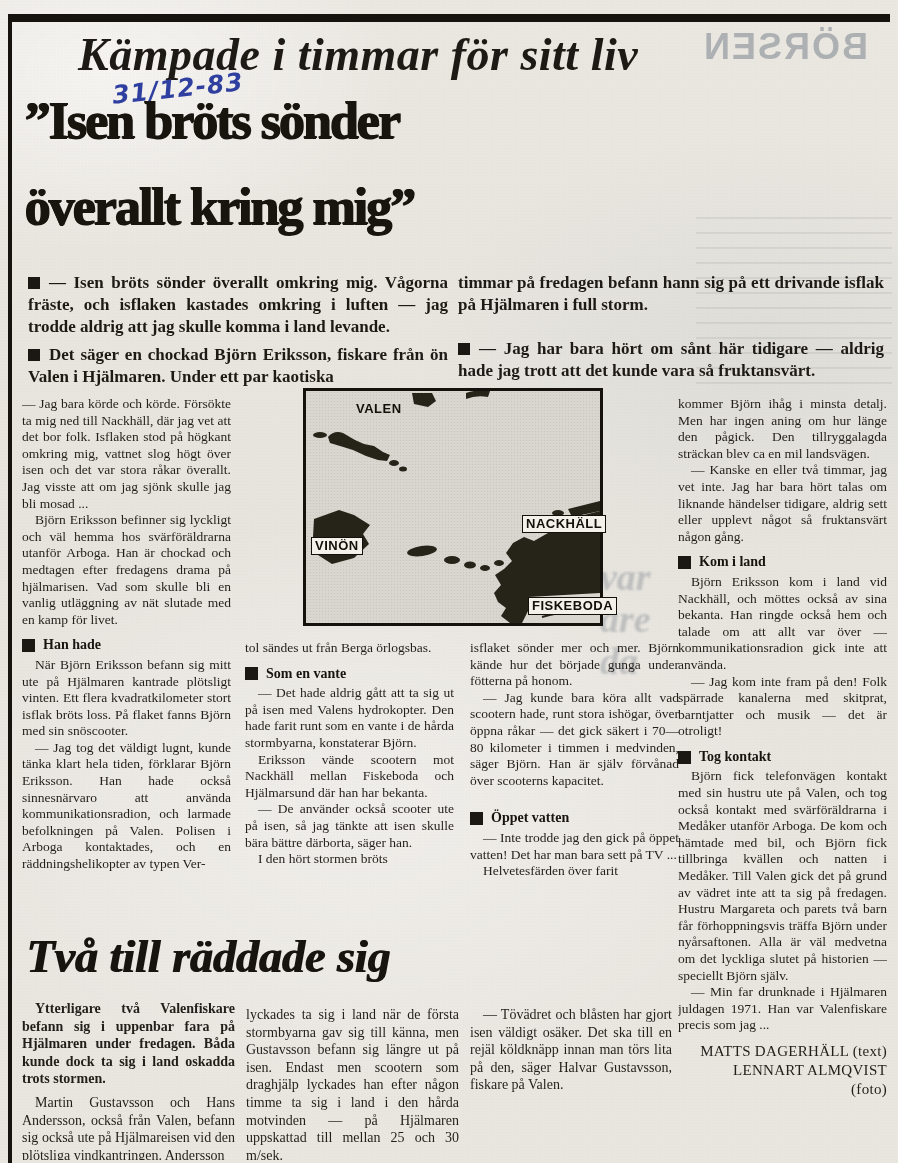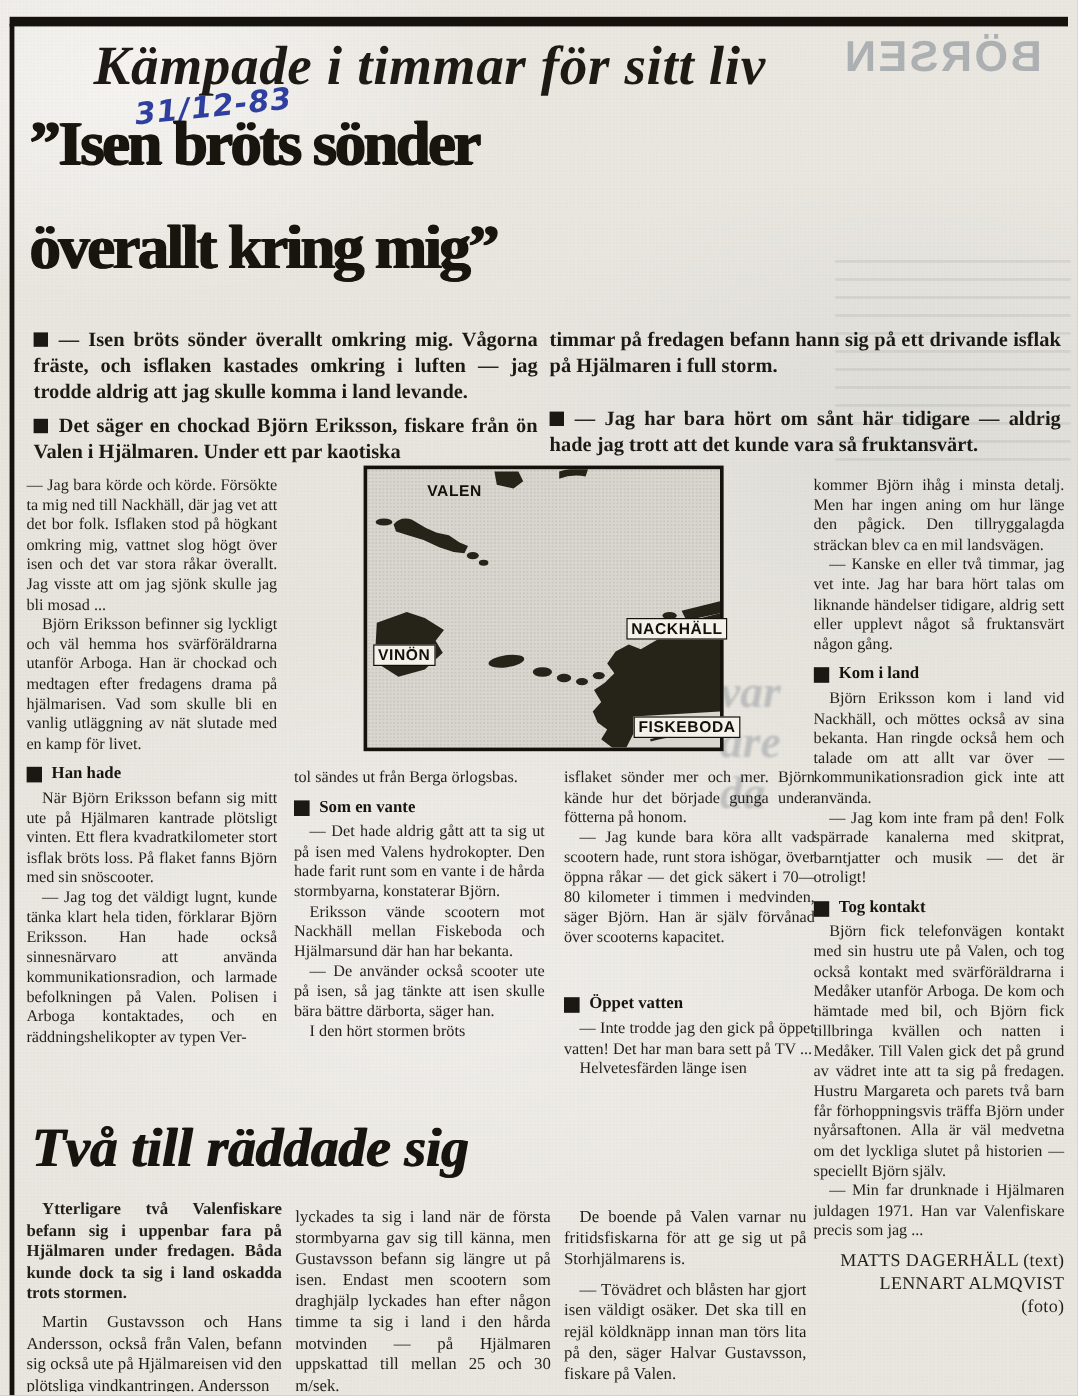--- a/index.html
+++ b/index.html
@@ -34,21 +34,21 @@
   .lead-sq{margin-right:9px;transform:translateY(1px);}
 
   .col{position:absolute;width:209px;font-size:13.5px;line-height:16.6px;text-align:justify;overflow:hidden;}
   #col1{left:22px;top:396px;height:541px;}
   #col2{left:245px;top:640px;height:298px;}
   #col3{left:470px;top:640px;height:298px;}
   #col4{left:678px;top:396px;height:762px;}
   .body-p{margin:0;text-indent:13px;}
   .body-p.ni{text-indent:0;}
   .sec-h{margin:9px 0 3px 0;font-size:14px;font-weight:bold;display:flex;align-items:center;gap:8px;color:#17140f;}
-  .sec-h.gt{margin-top:40px;}
+  .sec-h.gt{margin-top:21px;}
   .sec-h .sq{width:13px;height:13px;}
 
   .map{position:absolute;left:303px;top:388px;width:300px;height:238px;box-sizing:border-box;
     border:3px solid #15120d;background:#d8d6cf;
     background-image:radial-gradient(rgba(40,38,32,0.09) 1px, transparent 1px);background-size:3px 3px;}
   .map svg{position:absolute;left:0;top:0;}
   .map-label{position:absolute;font-family:"Liberation Sans",sans-serif;font-weight:bold;
     font-size:13px;letter-spacing:.5px;color:#12100b;white-space:nowrap;}
   .map-label.boxed{background:#f3f1ea;padding:0 3px;border:1px solid #12100b;line-height:16px;}
 
@@ -127,21 +127,21 @@
       <p class="body-p">I den hört stormen bröts</p>
     </div>
   <div class="col" id="col3">
       <p class="body-p ni">isflaket sönder mer och mer. Björn kände hur det började gunga under fötterna på honom.</p>
       <p class="body-p">— Jag kunde bara köra allt vad scootern hade, runt stora ishögar, över öppna råkar — det gick säkert i 70—80 kilometer i timmen i medvinden, säger Björn. Han är själv förvånad över scooterns kapacitet.</p>
       <div class="sec-h gt">
         <span class="sq"></span>
         <span>Öppet vatten</span>
       </div>
       <p class="body-p">— Inte trodde jag den gick på öppet vatten! Det har man bara sett på TV ...</p>
-      <p class="body-p">Helvetesfärden länge isen</p>
+      <p class="body-p">Helvetesfärden över farit</p>
     </div>
   <div class="col" id="col4">
     <div>
         <p class="body-p ni">kommer Björn ihåg i minsta detalj. Men har ingen aning om hur länge den pågick. Den tillryggalagda sträckan blev ca en mil landsvägen.</p>
         <p class="body-p">— Kanske en eller två timmar, jag vet inte. Jag har bara hört talas om liknande händelser tidigare, aldrig sett eller upplevt något så fruktansvärt någon gång.</p>
         <div class="sec-h">
           <span class="sq"></span>
           <span>Kom i land</span>
         </div>
         <p class="body-p">Björn Eriksson kom i land vid Nackhäll, och möttes också av sina bekanta. Han ringde också hem och talade om att allt var över — kommunikationsradion gick inte att använda.</p>
@@ -197,16 +197,15 @@
 
   <div class="h2">Två till räddade sig</div>
   <div class="a2col" id="a2c1">
       <p class="intro-b">Ytterligare två Valenfiskare befann sig i uppenbar fara på Hjälmaren under fredagen. Båda kunde dock ta sig i land oskadda trots stormen.</p>
       <p class="body-p">Martin Gustavsson och Hans Andersson, också från Valen, befann sig också ute på Hjälmareisen vid den plötsliga vindkantringen. Andersson</p>
     </div>
   <div class="a2col" id="a2c2">
       <p class="body-p ni">lyckades ta sig i land när de första stormbyarna gav sig till känna, men Gustavsson befann sig längre ut på isen. Endast men scootern som draghjälp lyckades han efter någon timme ta sig i land i den hårda motvinden — på Hjälmaren uppskattad till mellan 25 och 30 m/sek.</p>
     </div>
   <div class="a2col" id="a2c3">
-      <p class="body-p">De boende på Valen varnar nu fritidsfiskarna för att ge sig ut på Storhjälmarens is.</p>
       <p class="body-p">— Tövädret och blåsten har gjort isen väldigt osäker. Det ska till en rejäl köldknäpp innan man törs lita på den, säger Halvar Gustavsson, fiskare på Valen.</p>
     </div>
 </div>
 
 </body></html>

